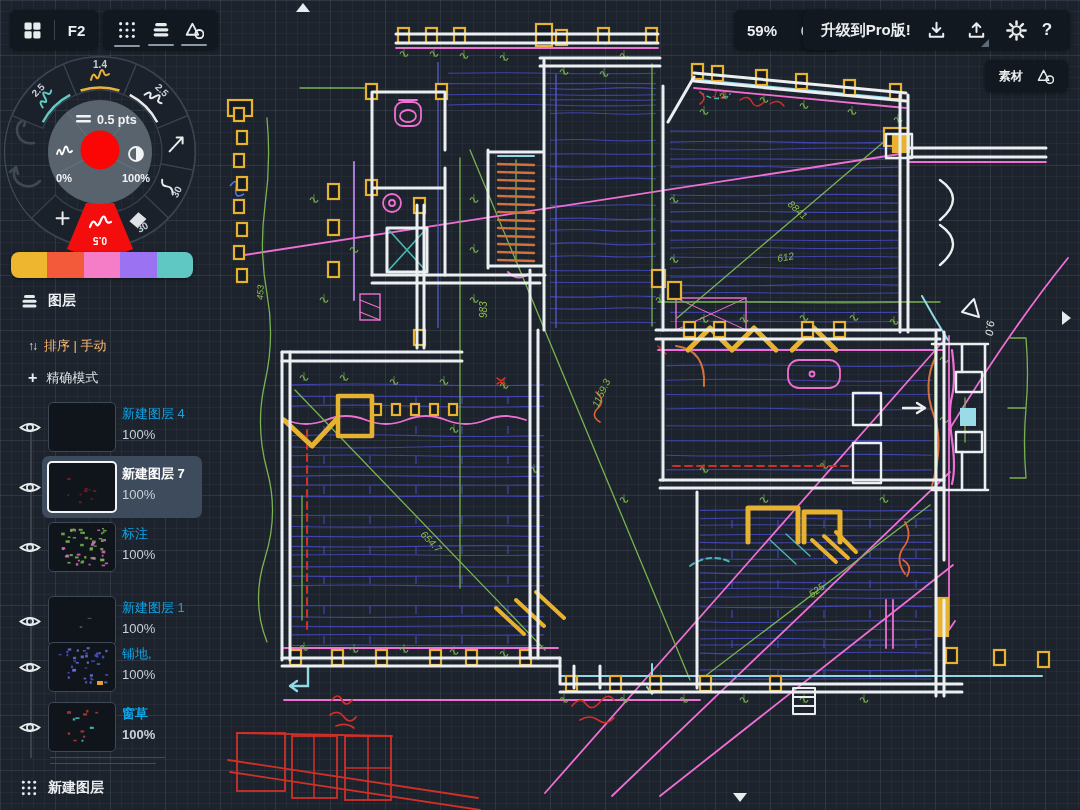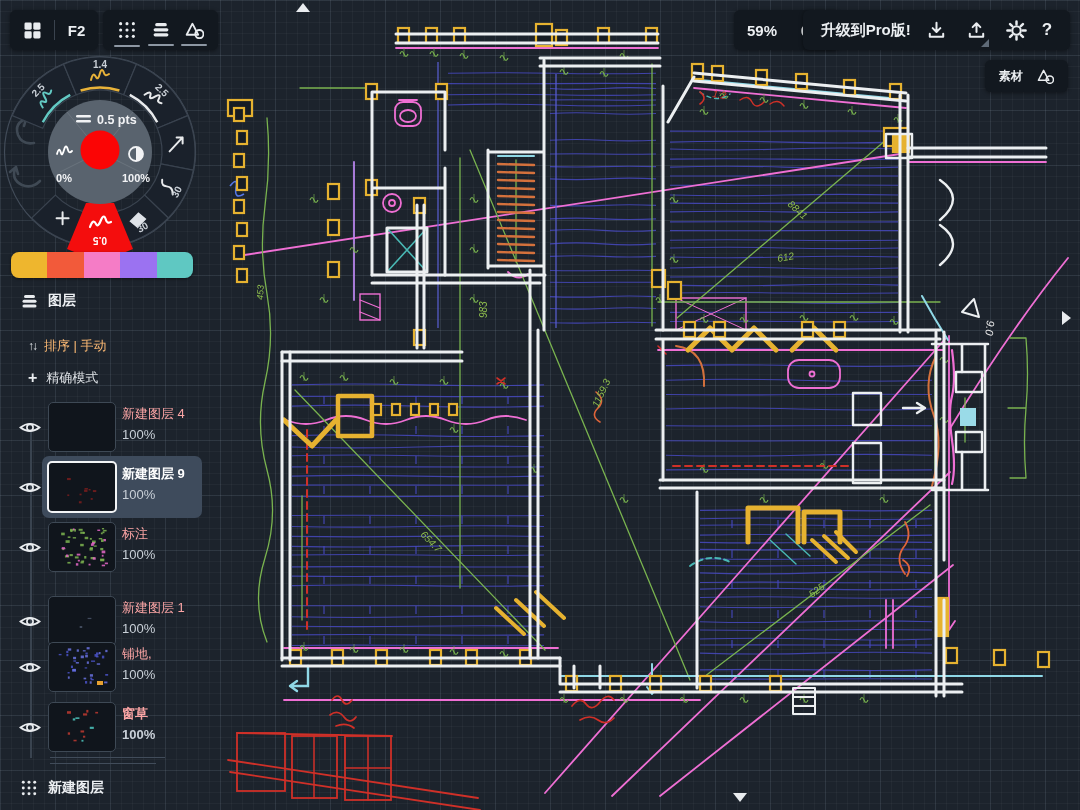--- a/index.html
+++ b/index.html
@@ -28,21 +28,21 @@
   .tri-up{border-left:7px solid transparent;border-right:7px solid transparent;border-bottom:9px solid #e9ecef;}
   .tri-down{border-left:7px solid transparent;border-right:7px solid transparent;border-top:9px solid #e9ecef;}
   .tri-right{border-top:7px solid transparent;border-bottom:7px solid transparent;border-left:9px solid #e9ecef;}
   .swatchbar{position:absolute;left:11px;top:252px;width:182px;height:26px;border-radius:8px;overflow:hidden;display:flex;box-shadow:0 1px 3px rgba(0,0,0,.5);}
   .swatch{flex:1;cursor:pointer;}
   .layer-row{position:absolute;left:16px;width:180px;height:50px;cursor:pointer;}
   .row-bg{position:absolute;left:26px;top:-6px;right:-6px;bottom:-6px;background:#3e4b5c;border-radius:7px;display:none;}
   .layer-row.selected .row-bg{display:block;}
   .thumb{position:absolute;left:32px;top:0;width:66px;height:48px;background:#10151c;border:1.5px solid #3e4955;border-radius:5px;overflow:hidden;}
   .layer-row.selected .thumb{border:2.5px solid #f2f4f6;left:31px;top:-1px;}
-  .lname{position:absolute;left:106px;top:3px;font-size:13px;color:#fca5a5;white-space:nowrap;}
+  .lname{position:absolute;left:106px;top:3px;font-size:13px;color:#0ea5e9;white-space:nowrap;}
   .layer-row.selected .lname{font-weight:bold;color:#fff;}
   .lop{position:absolute;left:106px;top:25px;font-size:13px;color:#c9d0d8;}
   .eye{position:absolute;left:2px;top:17px;}
   .hairline{position:absolute;height:1px;background:#414c5a;}
   .vtrack{position:absolute;left:30px;top:432px;width:2px;height:326px;background:#39434f;}
   svg text{font-family:"Liberation Sans",sans-serif;}
 </style>
 </head>
 <body>
 
@@ -766,21 +766,21 @@
           <rect x="18.00876639504394" y="14.951811488229694" width="3.725718059728722" height="2.1455145631663104" fill="#7a1d1d" opacity="0.85"></rect>
           <rect x="35.502723768121896" y="25.04707694474937" width="3.4061828568606556" height="1.4785744742856242" fill="#7a1d1d" opacity="0.85"></rect>
           <rect x="30.53340452561779" y="30.638532356656405" width="2.0267146149774615" height="1.6561105089523414" fill="#7a1d1d" opacity="0.85"></rect>
           <rect x="35.06958072123564" y="26.68226178115339" width="3.4068549622813498" height="2.2436210972460087" fill="#7a1d1d" opacity="0.85"></rect>
           <rect x="29.887221788935" y="38.210775436000326" width="2.745956608814167" height="2.1055163499459235" fill="#7a1d1d" opacity="0.85"></rect>
           <rect x="43.869904493852474" y="27.082501235922102" width="3.4030219253166685" height="1.9823735143907244" fill="#7a1d1d" opacity="0.85"></rect>
           <rect x="39.59837164990528" y="25.998051739296898" width="1.9672971343469328" height="1.4461366527928676" fill="#7a1d1d" opacity="0.85"></rect>
           <rect x="41.66938058457774" y="35.025518275343586" width="2.0450335602485734" height="1.824607236229166" fill="#7a1d1d" opacity="0.85"></rect>
           <rect x="18.298125338879473" y="31.421017514272137" width="1.965525775666128" height="1.6275182644033424" fill="#7a1d1d" opacity="0.85"></rect>
         </svg></div>
-      <div class="lname">新建图层 9</div>
+      <div class="lname">新建图层 7</div>
       <div class="lop">100%</div>
     </div>
     <div class="layer-row" style="top: 522px;">
       <svg class="eye" width="24" height="17" viewBox="0 0 22 16">
         <g fill="none" stroke="#e9ecef" stroke-width="1.6">
           <path d="M2,8 Q11,1.2 20,8 Q11,14.8 2,8 Z"></path>
           <circle cx="11" cy="8" r="2.9"></circle>
         </g>
       </svg>
       <div class="thumb"><svg id="th2" width="66" height="48">

